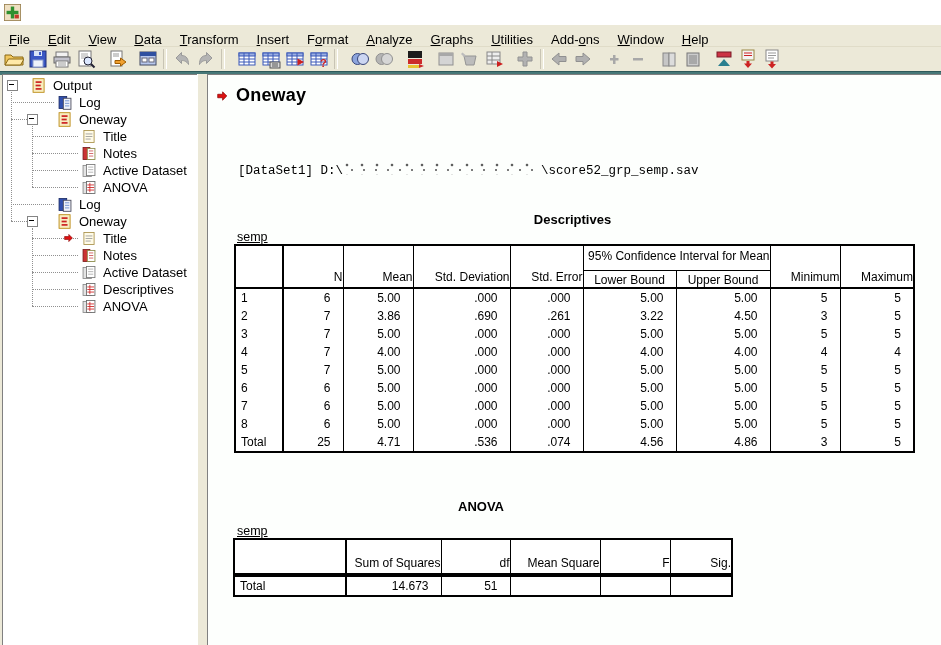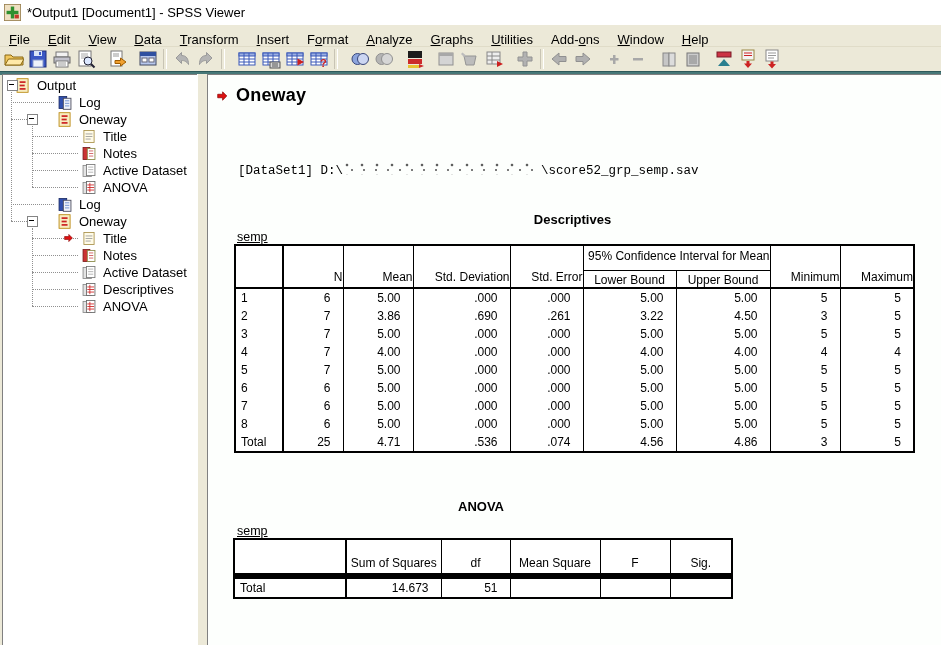--- a/index.html
+++ b/index.html
@@ -66,36 +66,35 @@
   .corner-label{position:absolute;font-size:12.5px;color:#000;text-decoration:underline;}
   .tbl-wrap{position:absolute;border:2px solid #000;background:#fff;}
   table.spss{border-collapse:collapse;table-layout:fixed;font-size:12px;color:#000;}
   table.spss th{font-weight:normal;}
   table.spss th,table.spss td{border-left:1px solid #000;padding:0;overflow:hidden;}
   table.spss .lbl{border-left:none;border-right:2px solid #000;text-align:left;padding-left:5px;}
   table.spss td{text-align:right;padding-right:12px;height:18px;}
   #desc-table .h1 th{border-bottom:2px solid #000;vertical-align:bottom;padding-bottom:3px;text-align:right;}
   #desc-table .h1 th.ci{border-bottom:1px solid #000;vertical-align:middle;line-height:13px;}
   #desc-table .h2 th{border-bottom:2px solid #000;text-align:center;padding-bottom:0;vertical-align:bottom;}
-  #anova-table th{border-bottom:6px solid #000000;vertical-align:bottom;text-align:center;
+  #anova-table th{border-bottom:4px solid #000000;vertical-align:bottom;text-align:right;
                   padding-bottom:3px;line-height:13px;}
 </style>
 </head>
 <body>
 
 <div id="app">
 
   <div id="titlebar">
     <span class="appicon"><svg width="17" height="17" viewBox="0 0 20 20" xmlns="http://www.w3.org/2000/svg">
           <rect x="0.5" y="0.5" width="19" height="19" fill="#efe0c2" stroke="#998050"></rect>
           <rect x="8" y="3" width="4" height="14" fill="#2f9030"></rect>
           <rect x="3" y="8" width="14" height="4" fill="#2f9030"></rect>
           <rect x="12.5" y="12.5" width="5" height="4.5" fill="#c23a2a"></rect>
         </svg></span>
-    <span class="title">*Output1 [Document1] - SPSS Viewer</span>
   </div>
 
   <div id="menubar">
       <div class="menu-item"><u>F</u>ile</div>
       <div class="menu-item"><u>E</u>dit</div>
       <div class="menu-item"><u>V</u>iew</div>
       <div class="menu-item"><u>D</u>ata</div>
       <div class="menu-item"><u>T</u>ransform</div>
       <div class="menu-item"><u>I</u>nsert</div>
       <div class="menu-item">F<u>o</u>rmat</div>
@@ -329,21 +328,21 @@
         </svg>
       </div>
     </div>
   <div id="teal-band"></div>
 
   <div id="tree-panel">
     <div id="tree">
         <div class="guide v" style="left: 8px; top: 17px; height: 129px;"></div>
         <div class="guide v" style="left: 29px; top: 51px; height: 61px;"></div>
         <div class="guide v" style="left: 29px; top: 153px; height: 78px;"></div>
-        <div class="tree-row" style="top: 2px; left: 11px;">
+        <div class="tree-row" style="top: 2px; left: 27px;">
           <span class="tree-icon"><svg width="18" height="17" viewBox="0 0 20 20" xmlns="http://www.w3.org/2000/svg">
               <rect x="3" y="2" width="13" height="16" fill="#f8edc0" stroke="#b8860b"></rect>
               <line x1="6" y1="6" x2="13" y2="6" stroke="#cc2222" stroke-width="2"></line>
               <line x1="6" y1="10" x2="12" y2="10" stroke="#cc2222" stroke-width="2"></line>
               <line x1="6" y1="14" x2="13" y2="14" stroke="#cc2222" stroke-width="2"></line>
             </svg></span>
           <span class="tree-label">Output</span>
         </div>
         <div class="expander" style="left: 4px; top: 5px;"></div>
         <div class="guide h" style="left: 8px; top: 27px; width: 43px;"></div>

